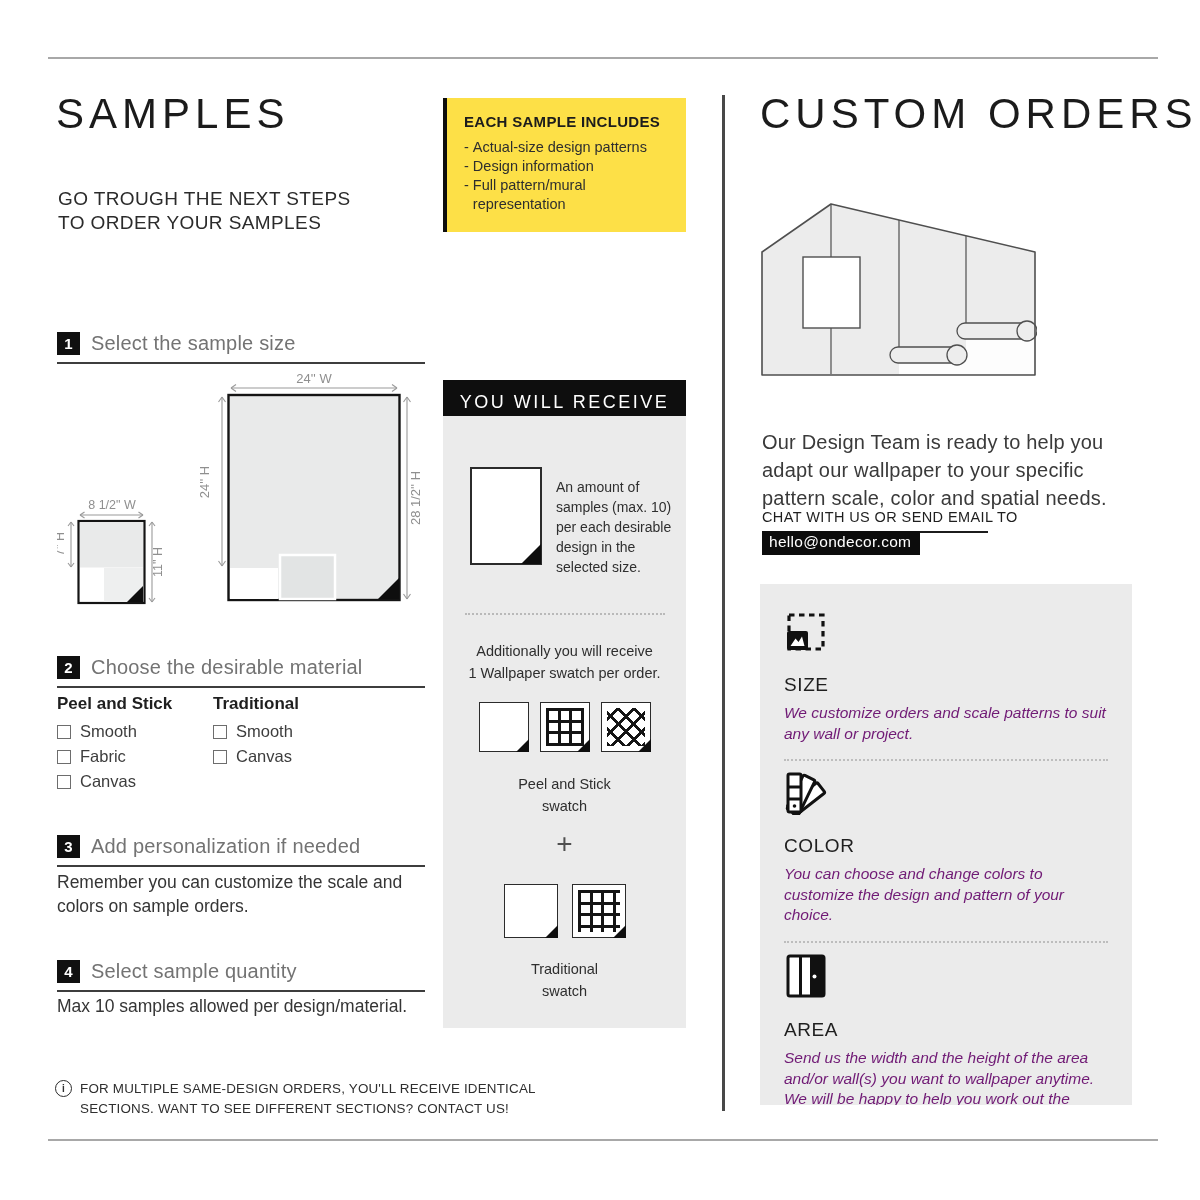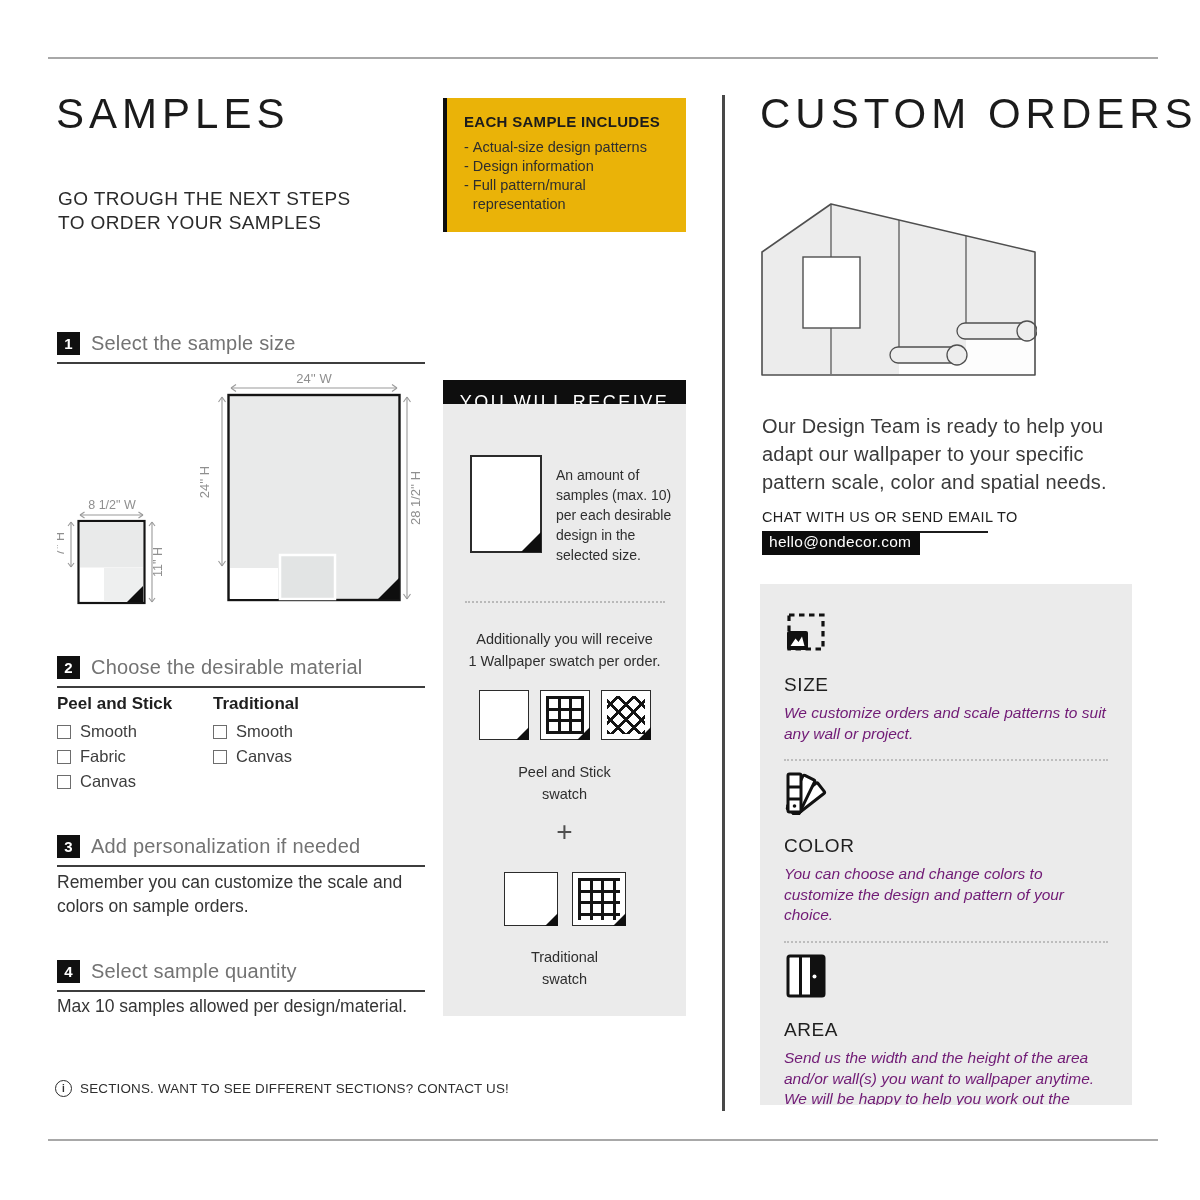--- a/index.html
+++ b/index.html
@@ -23,21 +23,21 @@
   .mat-wrap{display:flex;}
   .mat-col1{width:156px;}
   .mat-title{font-size:17px;font-weight:bold;color:#1f1f1f;margin-bottom:8px;}
   .mat-item{font-size:16.5px;color:#3d3d3d;margin-bottom:6px;display:flex;align-items:center;}
   .checkbox{width:12px;height:12px;border:1.5px solid #6d6d6d;display:inline-block;margin-right:9px;flex:0 0 auto;background:#fff;}
   
   .footnote{display:flex;gap:8px;font-size:13.4px;letter-spacing:0.2px;color:#2f2f2f;line-height:1.5;}
   .circle-i{width:15px;height:15px;border:1.5px solid #2b2b2b;border-radius:50%;display:flex;align-items:center;
     justify-content:center;font-size:10px;font-weight:bold;flex:0 0 auto;margin-top:1px;}
   
-  .includes-box{width:243px;box-sizing:border-box;background:#eab308;border-left:4px solid #0e0e0e;
+  .includes-box{width:243px;box-sizing:border-box;background:#fde047;border-left:4px solid #0e0e0e;
     padding:15px 12px 17px 17px;}
   .includes-title{font-size:15px;font-weight:bold;letter-spacing:0.3px;color:#1c1c1c;margin-bottom:8px;}
   .includes-item{display:flex;font-size:14.5px;color:#2e2e2e;line-height:1.32;}
   .includes-item .dash{margin-right:4px;}
   .includes-item .txt{width:186px;}
   .receive-header{width:243px;height:44px;background:#0e0e0e;color:#ffffff;display:flex;align-items:center;
     justify-content:center;font-size:18px;letter-spacing:2.5px;}
   .receive-panel{width:243px;height:612px;background:#ebebeb;}
   .sheet{width:68px;height:94px;background:#fff;border:2px solid #2b2b2b;position:relative;}
   .fold{position:absolute;right:-1px;bottom:-1px;width:0;height:0;border-left:20px solid transparent;border-bottom:20px solid #0e0e0e;}
@@ -187,20 +187,21 @@
 
 <div class="abs step-row" style="left:57px;top:960px;">
   <div class="step-num">4</div>
   <div class="step-label">Select sample quantity</div>
 </div>
 <div class="abs para" style="left:57px;top:995px;width:420px;">Max 10 samples allowed per design/material.</div>
 
 <div class="abs footnote" style="left:55px;top:1079px;width:520px;">
   <span class="circle-i">i</span>
   <div>
+    <div>FOR MULTIPLE SAME-DESIGN ORDERS, YOU'LL RECEIVE IDENTICAL</div>
     <div>SECTIONS. WANT TO SEE DIFFERENT SECTIONS? CONTACT US!</div>
   </div>
 </div>
 
 <div class="abs includes-box" style="left:443px;top:98px;">
   <div class="includes-title">EACH SAMPLE INCLUDES</div>
   <div class="includes-item">
     <span class="dash">-</span>
     <span class="txt">Actual-size design patterns</span>
   </div>
@@ -209,21 +210,21 @@
     <span class="txt">Design information</span>
   </div>
   <div class="includes-item">
     <span class="dash">-</span>
     <span class="txt">Full pattern/mural representation</span>
   </div>
 </div>
 
 <div class="abs receive-header" style="left:443px;top:380px;">YOU WILL RECEIVE</div>
 
-<div class="abs receive-panel" style="left:443px;top:404px;">
+<div class="abs receive-panel" style="left:443px;top:416px;">
   <div class="sheet abs" style="left:27px;top:51px;">
     <div class="fold"></div>
   </div>
   <div class="receive-text abs" style="left:113px;top:62px;width:122px;">An amount of samples (max. 10) per each desirable design in the selected size.</div>
 
   <div class="dotted abs" style="left:22px;top:197px;width:200px;"></div>
 
   <div class="center-text abs" style="left:0;top:225px;width:243px;">
     <div>Additionally you will receive</div>
     <div>1 Wallpaper swatch per order.</div>
@@ -279,21 +280,21 @@
   <rect x="42" y="55" width="57" height="71" fill="#ffffff" stroke="#4f4f4f" stroke-width="1.4"></rect>
   <g fill="#ededed" stroke="#4f4f4f" stroke-width="1.3">
     <rect x="129" y="145" width="69" height="16" rx="8"></rect>
     <circle cx="196" cy="153" r="10"></circle>
     <rect x="196" y="121" width="76" height="16" rx="8"></rect>
     <circle cx="266" cy="129" r="10"></circle>
   </g>
   <path d="M1,50 L70,2 L274,50 L274,173 L1,173 Z" fill="none" stroke="#4f4f4f" stroke-width="1.6" stroke-linejoin="round"></path>
 </svg>
 
-<div class="abs intro" style="left:762px;top:412px;width:380px;">Our Design Team is ready to help you adapt our wallpaper to your specific pattern scale, color and spatial needs.</div>
+<div class="abs intro" style="left:762px;top:428px;width:380px;">Our Design Team is ready to help you adapt our wallpaper to your specific pattern scale, color and spatial needs.</div>
 
 <div class="abs" style="left:762px;top:508px;">
   <span class="chat-label">CHAT WITH US OR SEND EMAIL TO</span>
 </div>
 <div class="abs" style="left:762px;top:531px;text-align:right;">
   <span class="email-badge">hello@ondecor.com</span>
 </div>
 
 <div class="abs features" style="left:760px;top:584px;">
 

